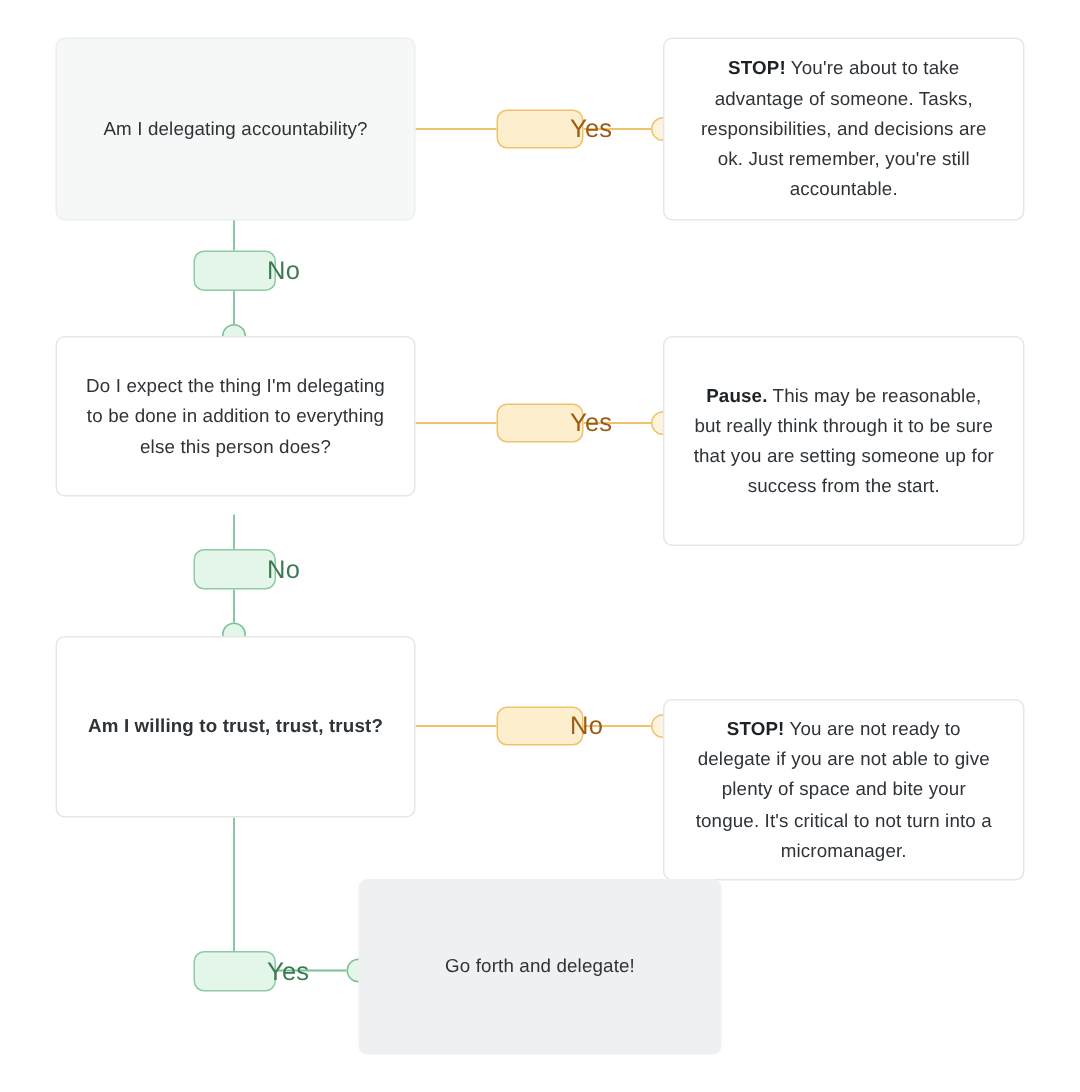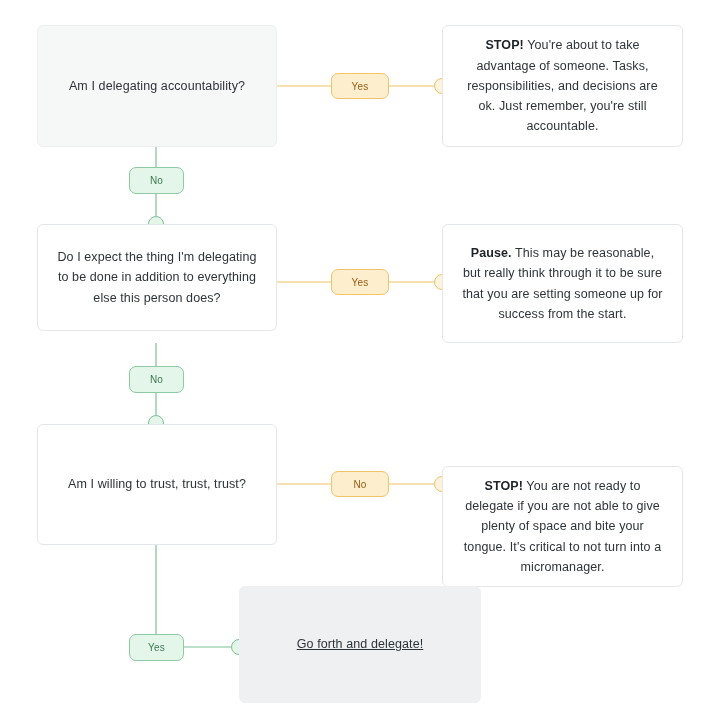--- a/index.html
+++ b/index.html
@@ -64,24 +64,24 @@
     font-weight: bold;
     color: #1d2226;
   }
 
   
   .pill {
     position: absolute;
     box-sizing: border-box;
     display: flex;
     align-items: center;
-    justify-content: center;
     border-radius: 7px;
-    font-size: 10px;
+    font-size: 17px;
     letter-spacing: 0.15px;
+    padding-left: 48px;
   }
   .pill-yes-amber, .pill-no-amber {
     background: #fdeecd;
     border: 1px solid #f0c36a;
     color: #9c5b12;
   }
   .pill-no-green, .pill-yes-green {
     background: #e4f5e9;
     border: 1px solid #8ecba4;
     color: #3c7a52;
@@ -156,33 +156,33 @@
   <div class="node node-question" style="left:37px; top:224px; width:240px; height:107px;">
     <span>Do I expect the thing I'm delegating to be done in addition to everything else this person does?</span>
   </div>
 
   <div class="pill pill-yes-amber" style="left:331px; top:269px; width:58px; height:26px;">
     <span>Yes</span>
   </div>
 
   <div class="dot dot-amber" style="left:434px; top:274px;"></div>
 
-  <div class="node node-outcome" style="left:442px; top:224px; width:241px; height:119px;">
+  <div class="node node-outcome" style="left:442px; top:224px; width:241px; height:140px;">
     <span>
       <b class="lead">Pause.</b><span> This may be reasonable, but really think through it to be sure that you are setting someone up for success from the start.</span>
     </span>
   </div>
 
   <div class="pill pill-no-green" style="left:129px; top:366px; width:55px; height:27px;">
     <span>No</span>
   </div>
 
   <div class="dot dot-green" style="left:148px; top:415px;"></div>
 
-  <div class="node node-question" style="left:37px; top:424px; width:240px; height:121px;">
+  <div class="node node-question" style="left:37px; top:424px; width:240px; height:121px;font-weight:bold;">
     <span>Am I willing to trust, trust, trust?</span>
   </div>
 
   <div class="pill pill-no-amber" style="left:331px; top:471px; width:58px; height:26px;">
     <span>No</span>
   </div>
 
   <div class="dot dot-amber" style="left:434px; top:476px;"></div>
 
   <div class="node node-outcome" style="left:442px; top:424px; width:241px; height:121px;margin-top:42px;">
@@ -190,17 +190,17 @@
       <b class="lead">STOP!</b><span> You are not ready to delegate if you are not able to give plenty of space and bite your tongue. It's critical to not turn into a micromanager.</span>
     </span>
   </div>
 
   <div class="pill pill-yes-green" style="left:129px; top:634px; width:55px; height:27px;">
     <span>Yes</span>
   </div>
 
   <div class="dot dot-green" style="left:231px; top:639px;"></div>
 
-  <div class="node node-result" style="left:239px; top:586px; width:242px; height:117px;text-decoration:underline;">
+  <div class="node node-result" style="left:239px; top:586px; width:242px; height:117px;">
     <span>Go forth and delegate!</span>
   </div>
 
 </div>
 
 </body></html>

